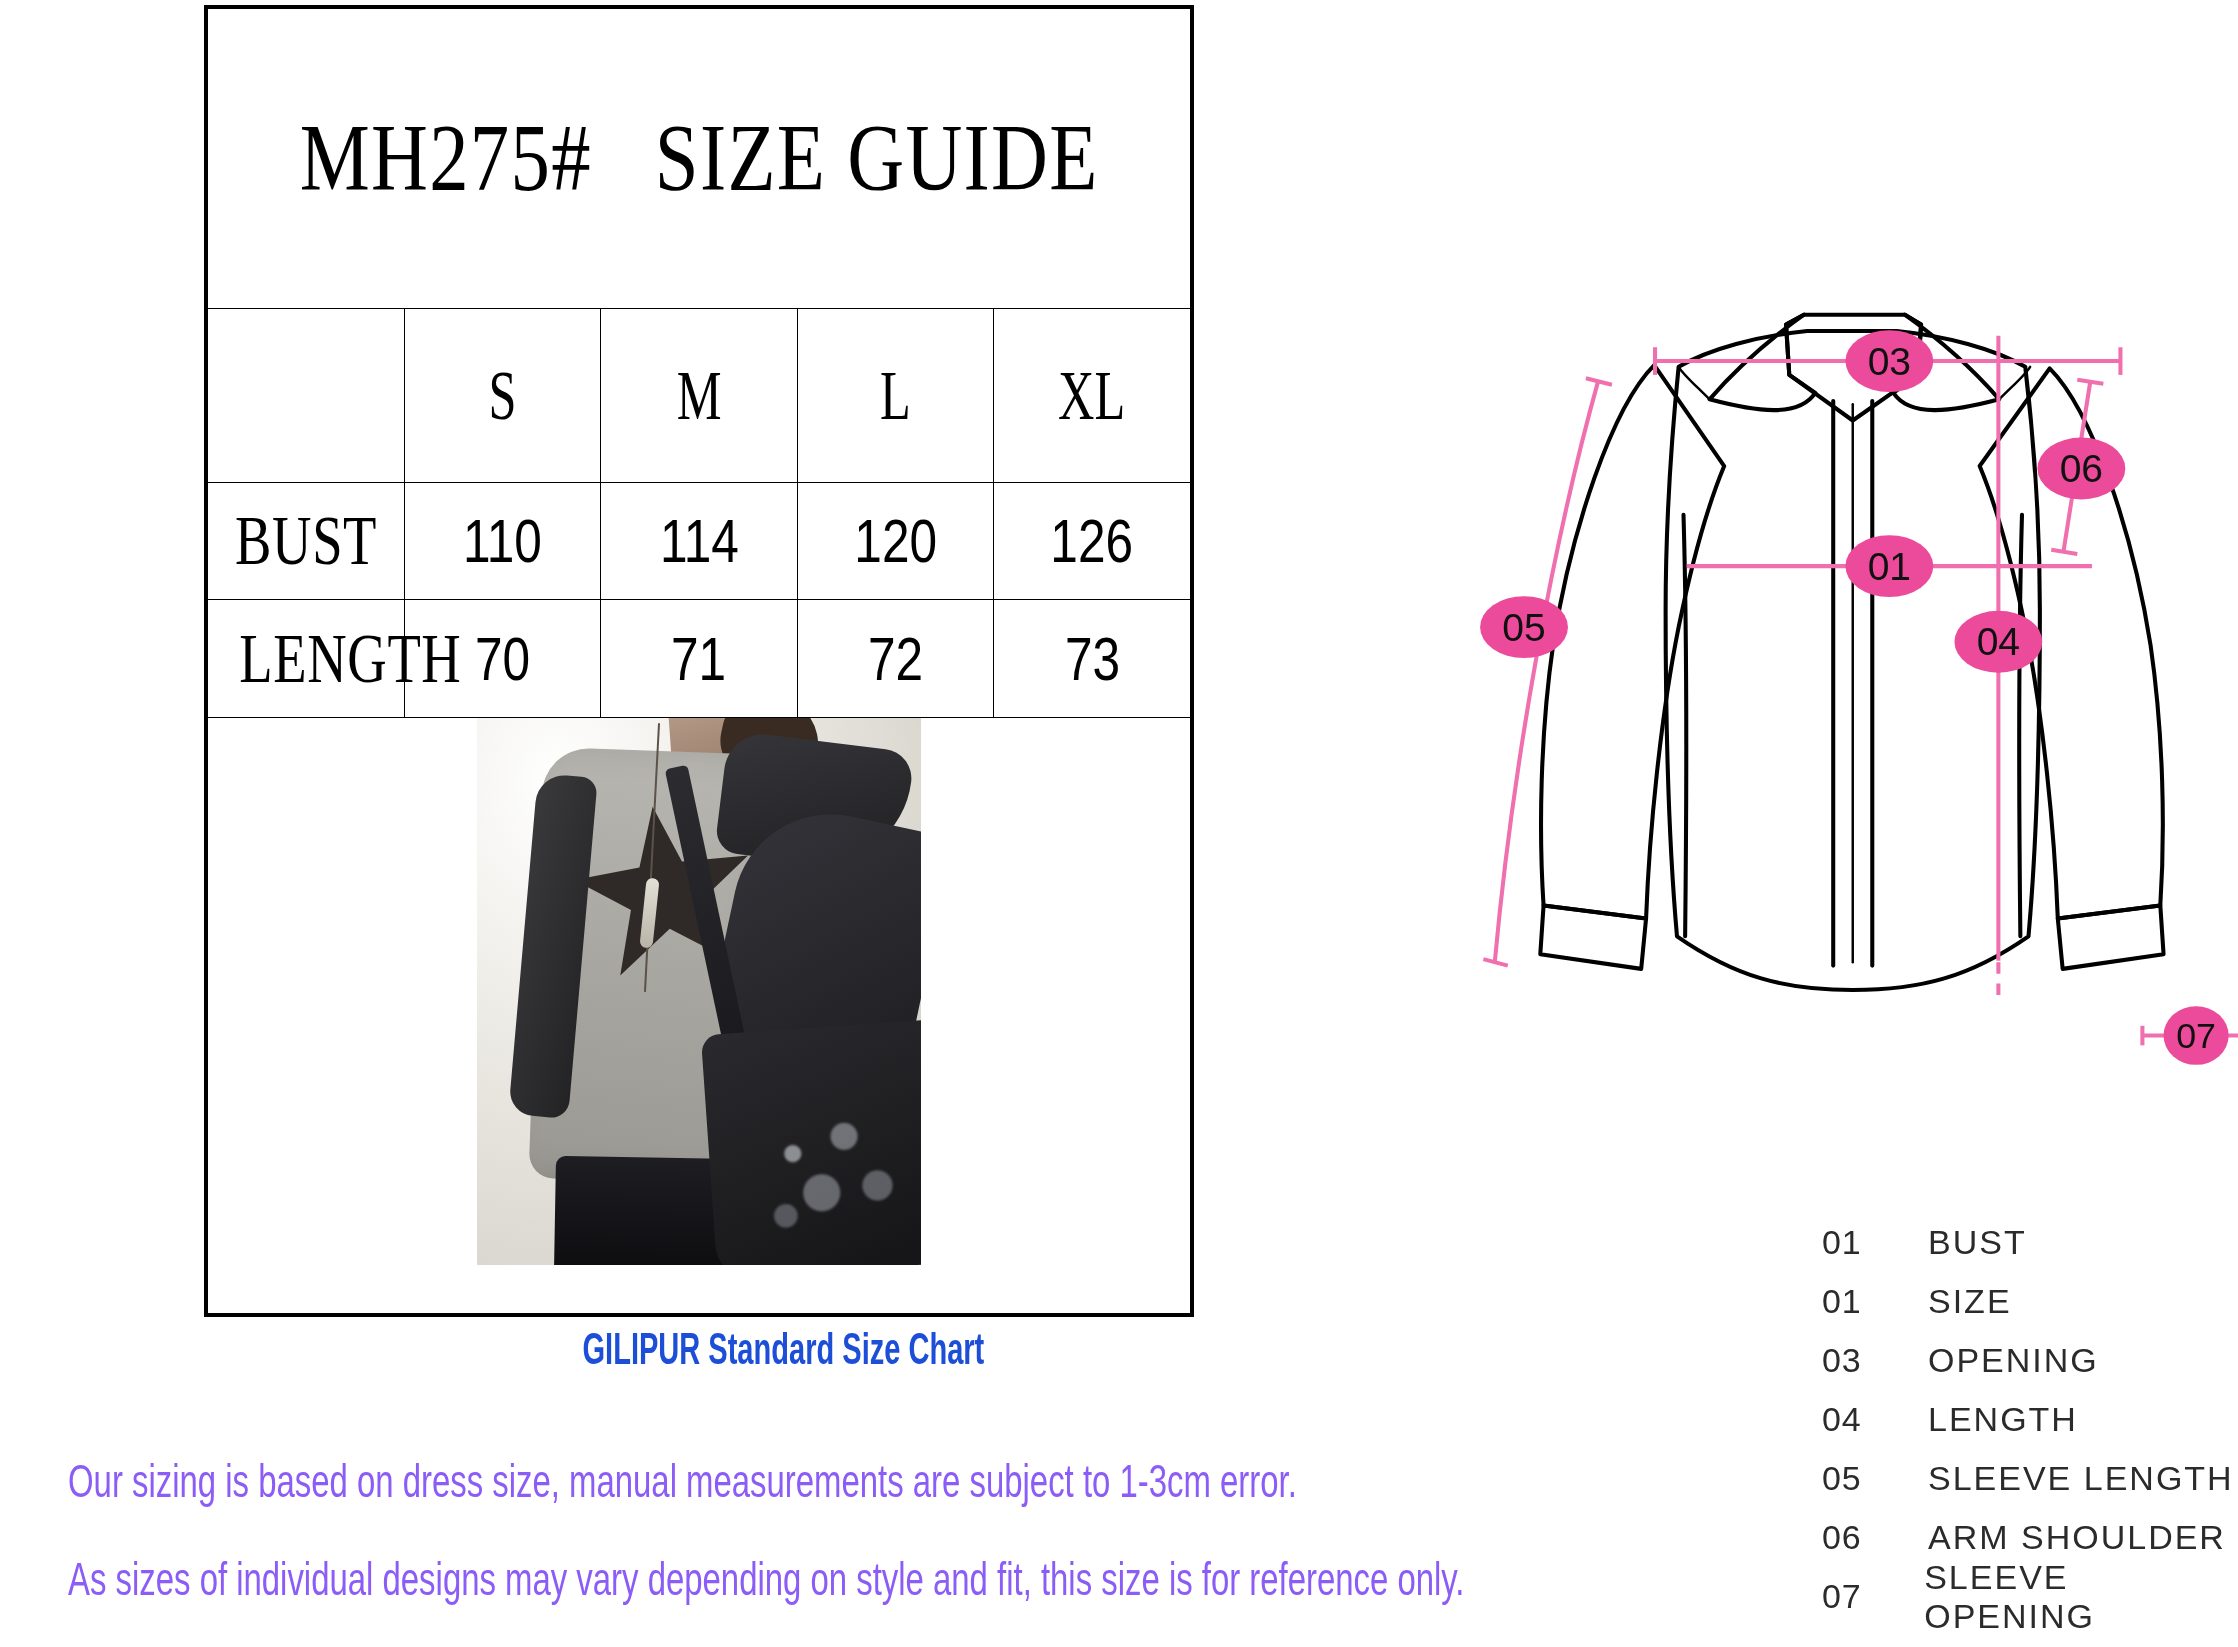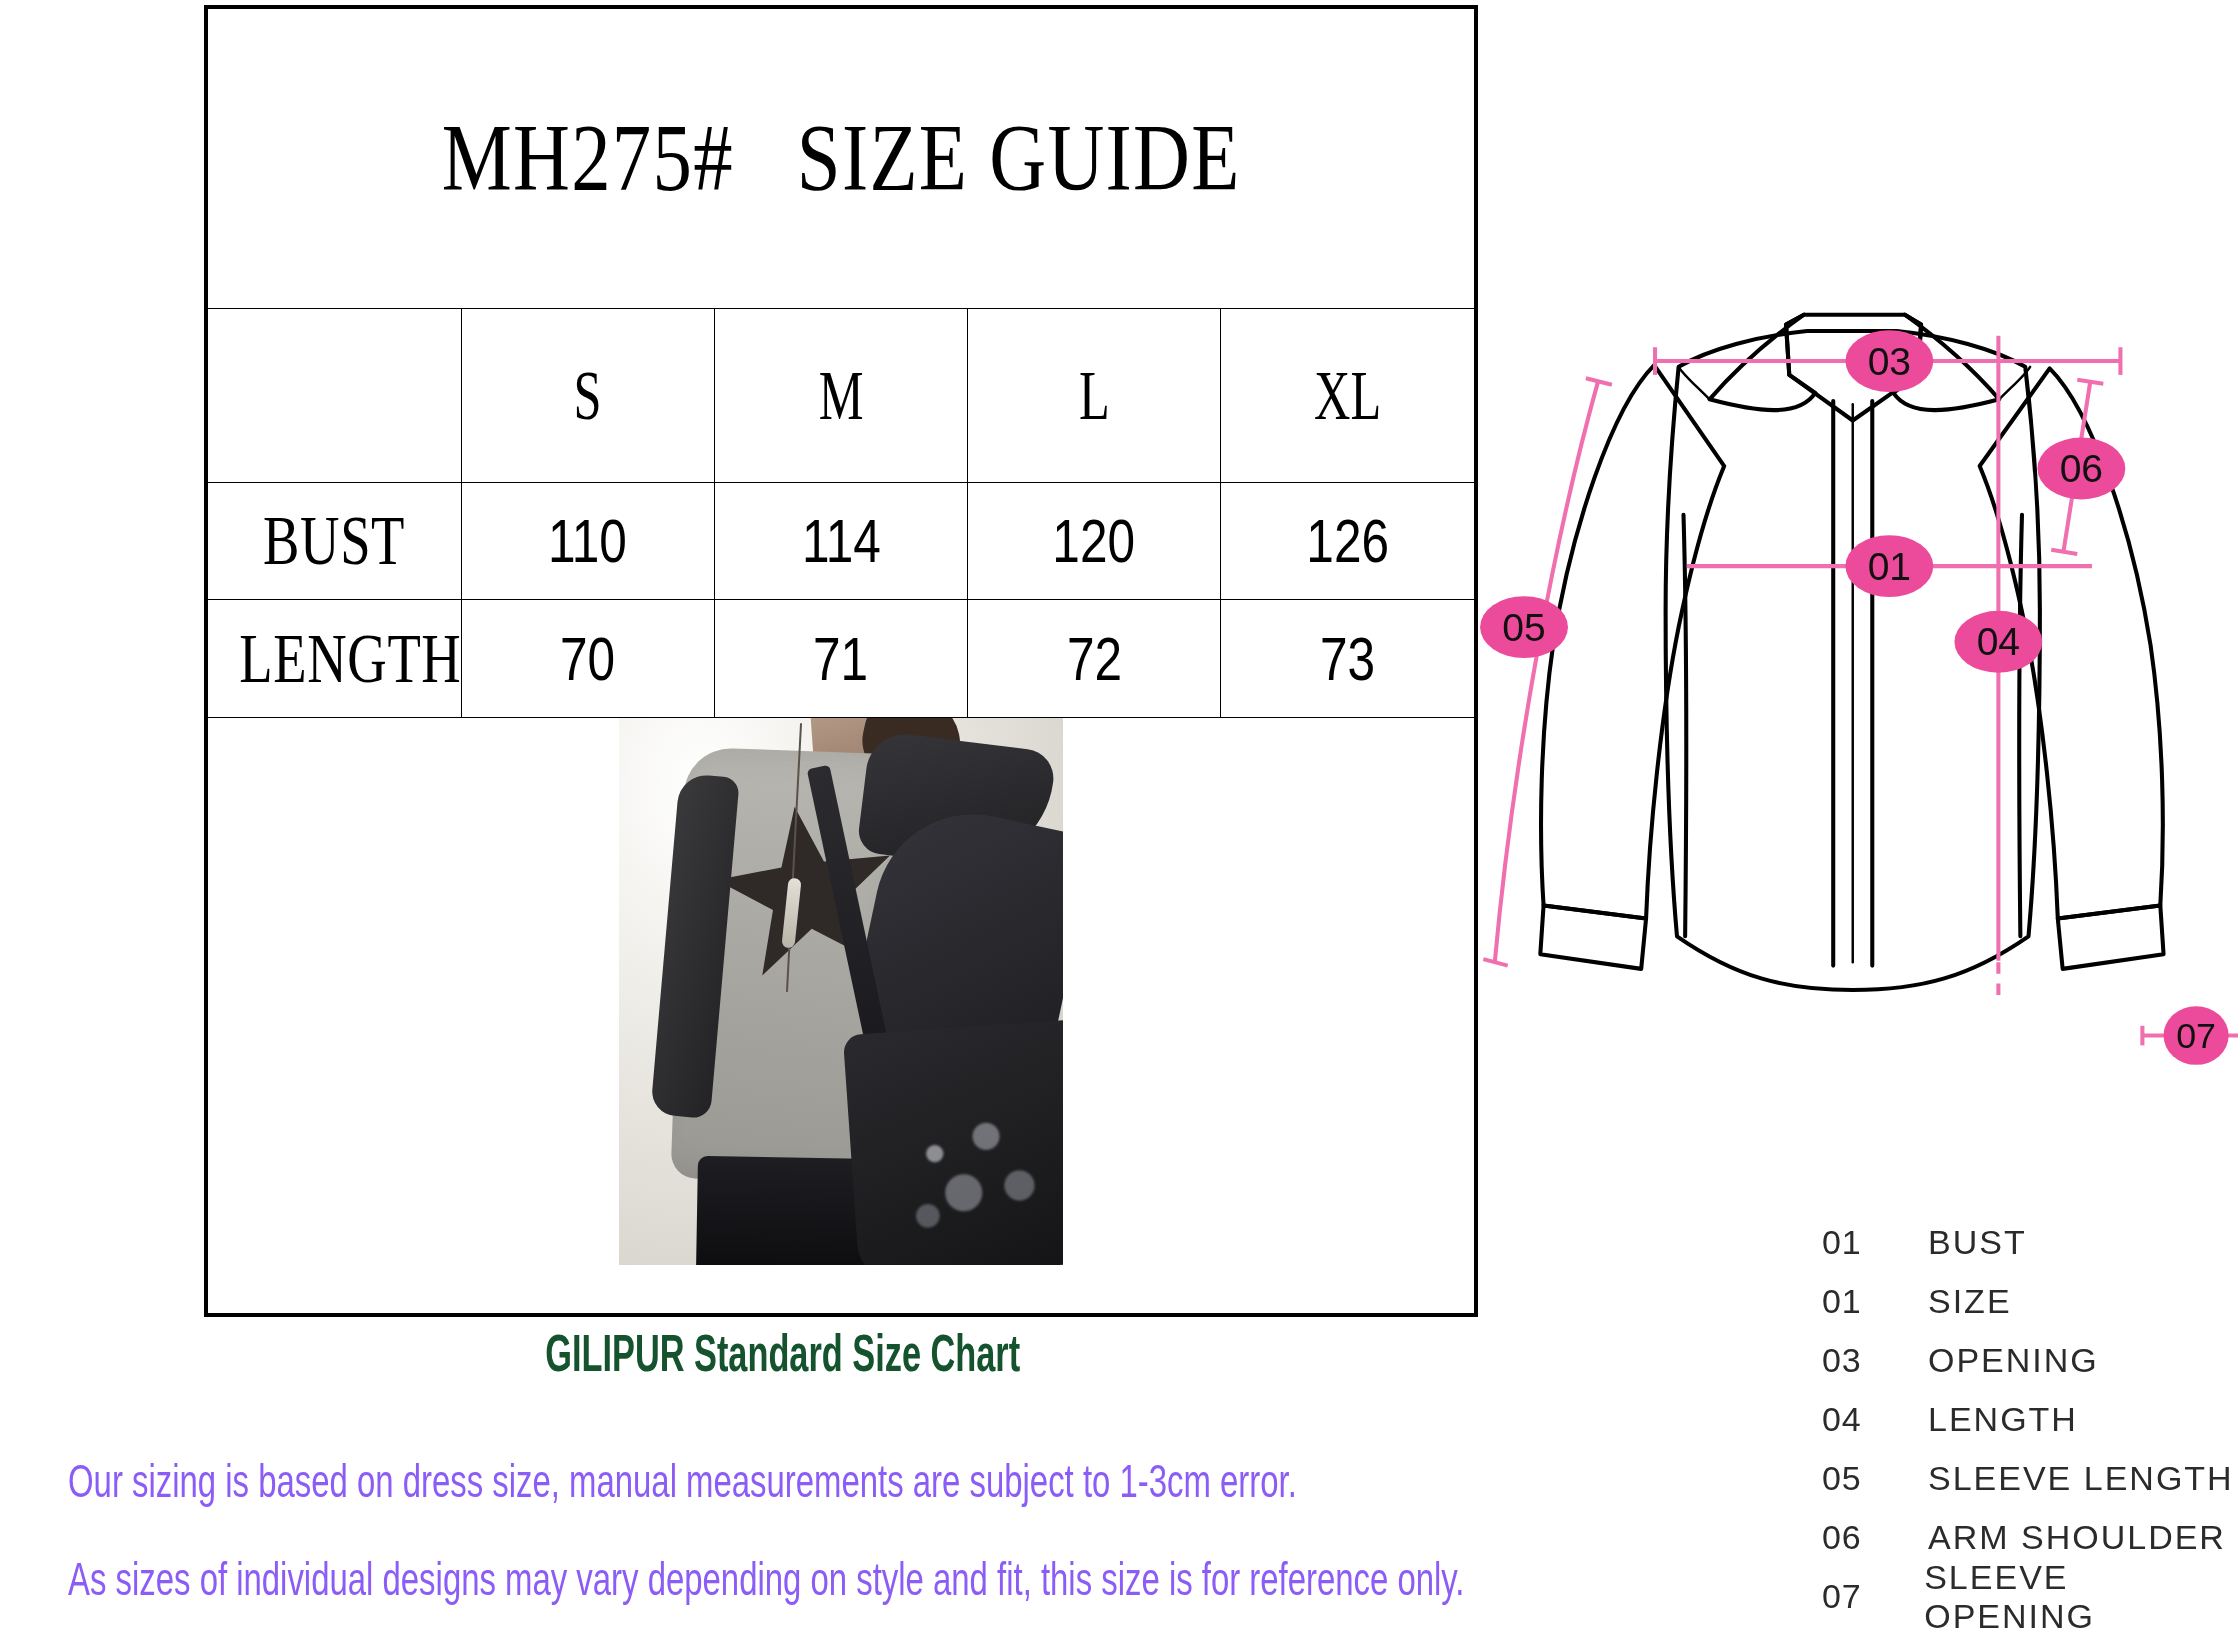--- a/index.html
+++ b/index.html
@@ -14,21 +14,21 @@
     overflow: hidden;
     font-family: "Liberation Sans", sans-serif;
     -webkit-font-smoothing: antialiased;
   }
 
   
   #size-table-wrap {
     position: absolute;
     left: 204px;
     top: 4.9px;
-    width: 1274px;
+    width: 990px;
     height: 1312px;
     border: 4.1px solid #000;
     box-sizing: border-box;
     background: #fff;
   }
   table.size-table {
     width: 100%;
     height: 100%;
     border-collapse: collapse;
     table-layout: fixed;
@@ -180,22 +180,22 @@
 
   
   #chart-heading {
     position: absolute;
     left: 204px;
     top: 1327px;
     width: 1158px;
     text-align: center;
     font-family: "Liberation Sans", sans-serif;
     font-weight: 700;
-    font-size: 52px;
-    color: #14532d;
+    font-size: 44px;
+    color: #1d4ed8;
     line-height: 1;
   }
   #chart-heading span { display:inline-block; transform: scaleX(0.66); }
 
   .disclaimer {
     position: absolute;
     left: 68px;
     font-family: "Liberation Sans", sans-serif;
     font-size: 47px;
     color: #8b5cf6;

